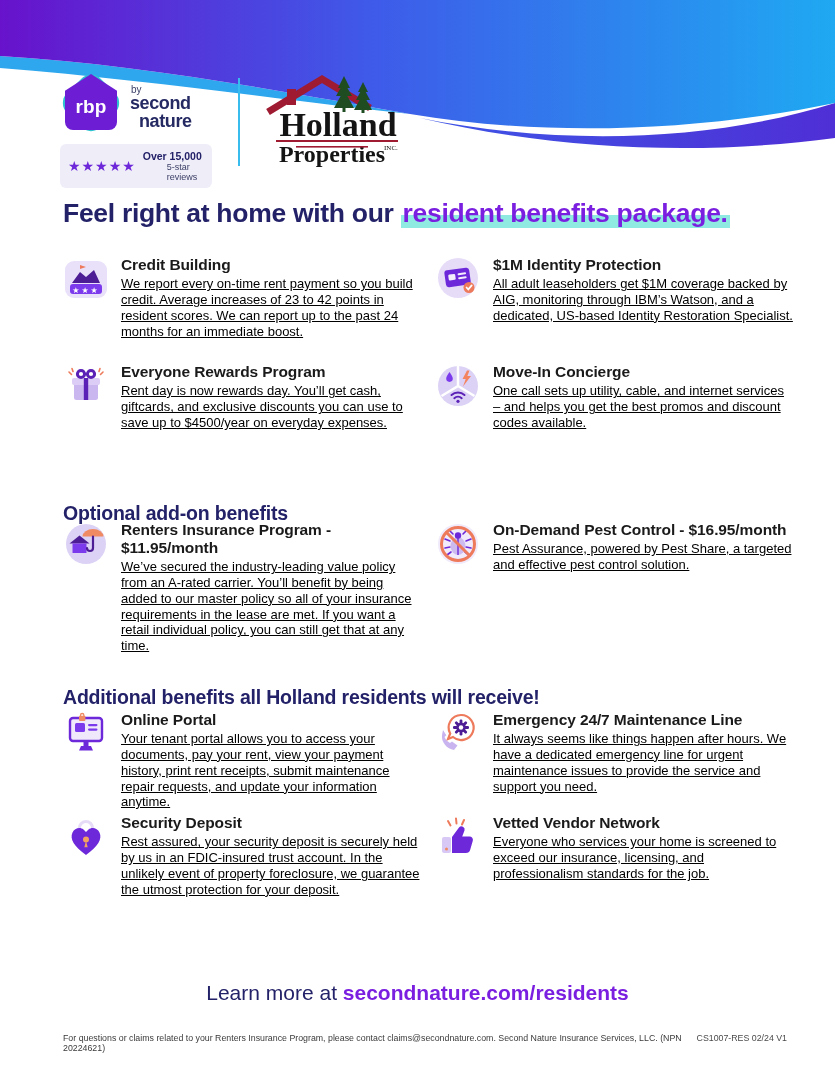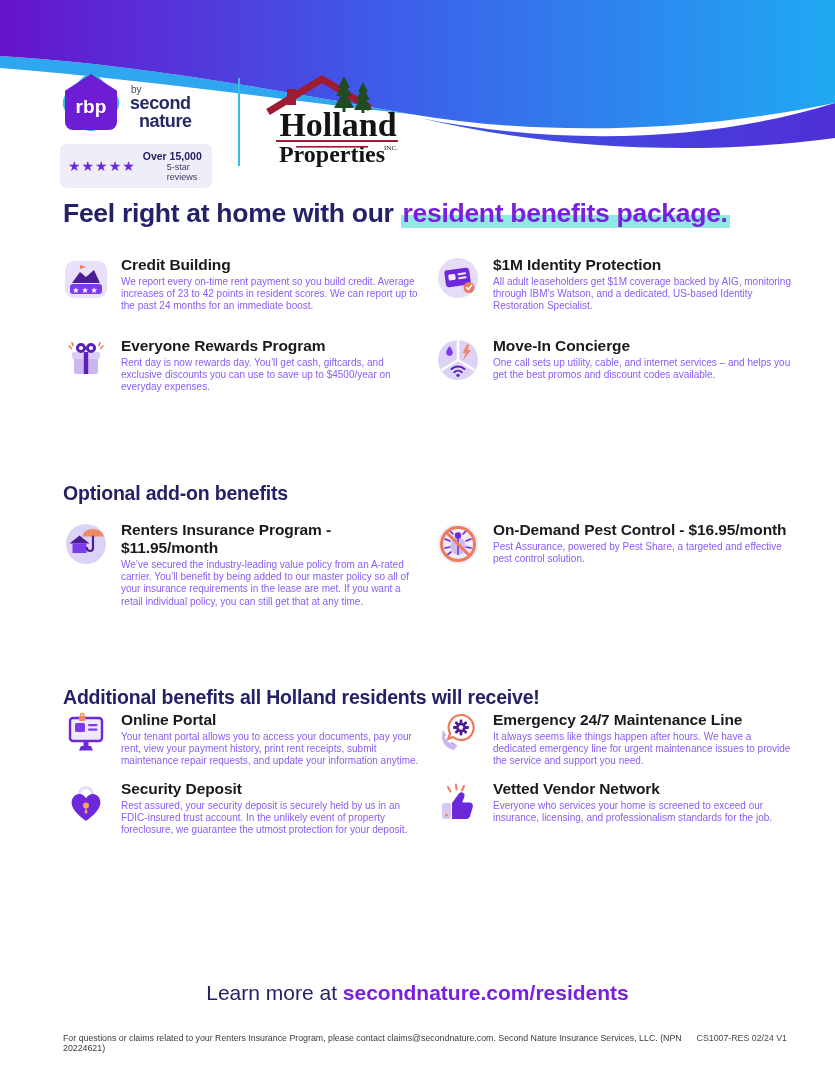--- a/index.html
+++ b/index.html
@@ -33,32 +33,32 @@
   .reviews-text .r2 { font-size:9px; color:#3B3F66;padding-left:24px; }
   .divider { width:2px; height:88px; background:#38BCEE; margin-top:6px; }
   .holland-logo { margin-top:0px; }
   
   .headline { position:absolute; top:198px; left:63px; width:730px; font-size:26.5px;
     font-weight:600; color:#232168; letter-spacing:-0.3px; }
   .headline .hl { color:#7A1FE0; font-weight:800;
     background:linear-gradient(transparent 58%, #8FEAE2 58%); padding:0 2px; }
   
   .sec-heading { position:absolute; left:63px; font-size:19.5px; font-weight:800; color:#232168; letter-spacing:-0.2px; }
-  .h-addon { top:482px; }
+  .h-addon { top:502px; }
   .h-additional { top:686px; }
   
   .grid { position:absolute; left:63px; display:grid; grid-template-columns:372px 372px; }
   .grid-core { top:256px; row-gap:24px; }
   .grid-addon { top:521px; }
-  .grid-additional { top:711px; row-gap:12px; }
+  .grid-additional { top:711px; row-gap:4px; }
   .item { display:flex; gap:12px; align-items:flex-start; padding-right:14px; }
   .icon { flex-shrink:0; width:46px; height:46px; }
   .icon svg { width:46px; height:46px; display:block; }
   .item-title { font-size:15.5px; font-weight:bold; color:#1A1A1A; margin-bottom:2px; letter-spacing:-0.1px; }
-  .item-body { font-size:10px; color:#8b5cf6; line-height:1.22; }
+  .item-body { font-size:13px; color:#000000; line-height:1.22;text-decoration:underline; }
   
   .learn-more { position:absolute; top:981px; left:0; width:100%; text-align:center;
     font-size:21px; color:#232168; }
   .learn-more a { color:#7A1FE0; font-weight:800; text-decoration:none; }
   .fineprint { position:absolute; top:1033px; left:0; width:100%; padding:0 48px 0 63px;
     display:flex; justify-content:space-between; gap:8px;
     font-size:8.8px; color:#3A3A3A; }
   .fineprint .code { color:#4A4A4A; white-space:nowrap; }
 </style>
 </head>

